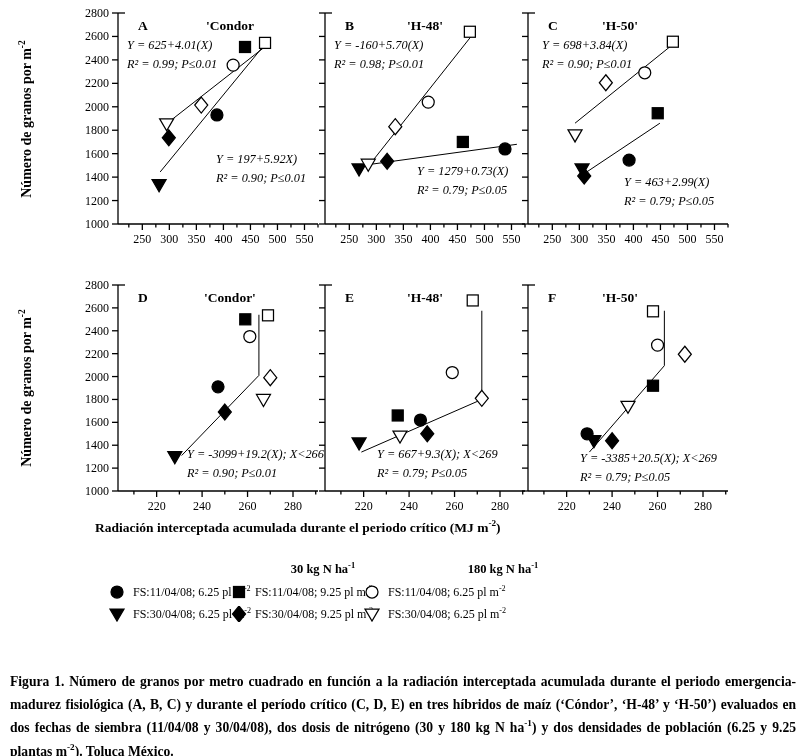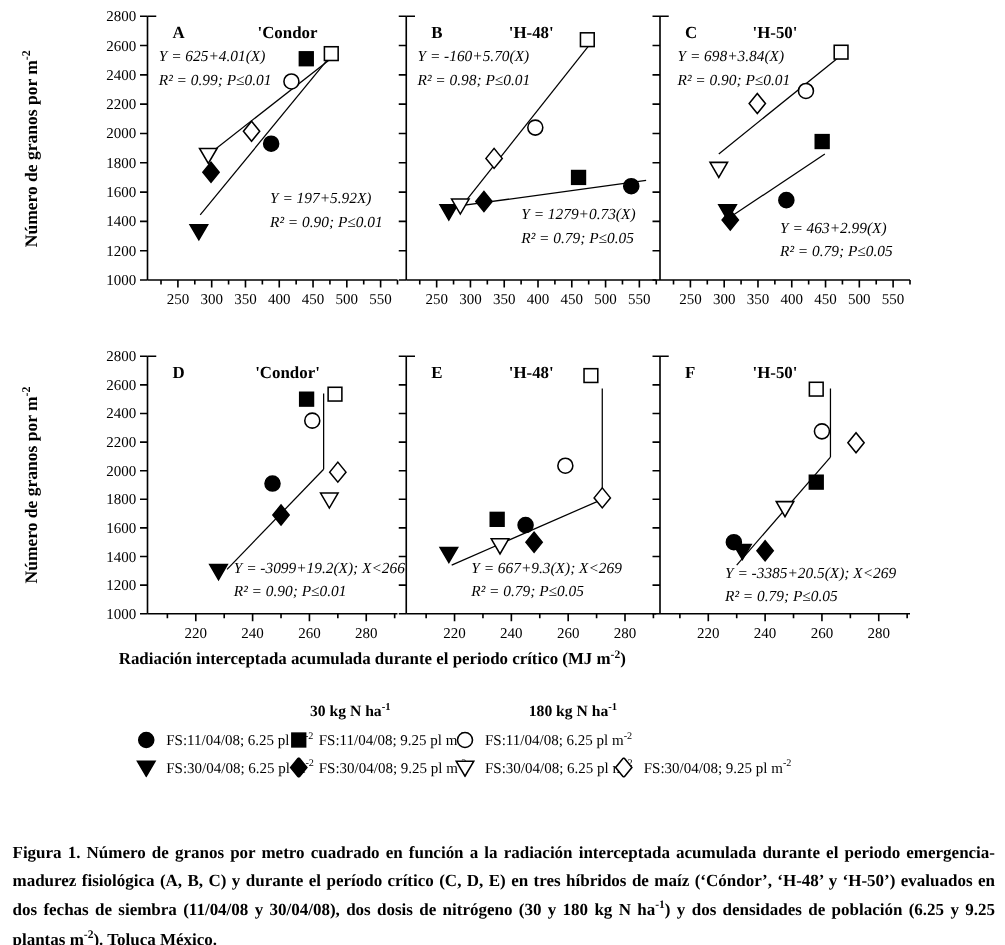--- a/index.html
+++ b/index.html
@@ -14,22 +14,22 @@
   #p5{left:490px;top:277px}
   .panel-svg text{font-family:"Liberation Serif","DejaVu Serif",serif;fill:#000;}
   .ylab{position:absolute;width:212px;height:18px;transform:rotate(-90deg);text-align:center;
         font-weight:bold;font-size:14px;white-space:nowrap;}
   #ylab1{left:-80px;top:110px}
   #ylab2{left:-80px;top:379px}
   .xlab{position:absolute;left:95px;top:518px;width:550px;text-align:left;font-weight:bold;font-size:13.5px;}
   sup{font-size:0.68em;}
   .legend{position:absolute;left:108px;top:560px;width:694px;font-size:12px;}
   .lg-titles{position:relative;height:21px;font-weight:bold;font-size:12.5px;}
-  .lg-t1{position:absolute;left:140px;width:150px;}
-  .lg-t2{position:absolute;left:315px;width:160px;text-align:left;}
+  .lg-t1{position:absolute;left:140px;width:150px;text-align:center;}
+  .lg-t2{position:absolute;left:315px;width:160px;text-align:center;}
   .lg-row{display:grid;grid-template-columns:122px 133px 127px 250px;height:22px;align-items:center;}
   .lg-item{display:flex;align-items:center;gap:7px;white-space:nowrap;}
   .lmk{display:inline-block;width:18px;height:16px;}
   .caption{position:absolute;left:10px;top:656px;width:786px;font-weight:bold;font-size:13.6px;
            line-height:1.72;text-align:justify;}
 </style>
 </head>
 <body>
 
 <div class="fig">
@@ -382,24 +382,18 @@
               <polygon points="9,0 15.5,8 9,16 2.5,8" stroke="#000" stroke-width="1.25" fill="#000"></polygon>
             </svg></span>
           <span><span>FS:30/04/08; 9.25 pl m</span><sup>-2</sup></span>
         </div>
       <div class="lg-item">
           <span class="lmk"><svg width="18" height="16">
               <polygon points="2,3 16,3 9,15" stroke="#000" stroke-width="1.25" fill="#fff"></polygon>
             </svg></span>
           <span><span>FS:30/04/08; 6.25 pl m</span><sup>-2</sup></span>
         </div>
-      <div class="lg-item">
-          <span class="lmk"><svg width="18" height="16">
-              <polygon points="9,0 15.5,8 9,16 2.5,8" stroke="#000" stroke-width="1.25" fill="#fff"></polygon>
-            </svg></span>
-          <span><span>FS:30/04/08; 9.25 pl m</span><sup>-2</sup></span>
-        </div>
     </div>
   </div>
 
   <p class="caption"><span>Figura 1. Número de granos por metro cuadrado en función a la radiación interceptada acumulada durante el periodo emergencia-madurez fisiológica (A, B, C) y durante el período crítico (C, D, E) en tres híbridos de maíz (‘Cóndor’, ‘H-48’ y ‘H-50’) evaluados en dos fechas de siembra (11/04/08 y 30/04/08), dos dosis de nitrógeno (30 y 180 kg N ha</span><sup>-1</sup><span>) y dos densidades de población (6.25 y 9.25 plantas m</span><sup>-2</sup><span>). Toluca México.</span></p>
 
 </div>
 
 </body></html>

